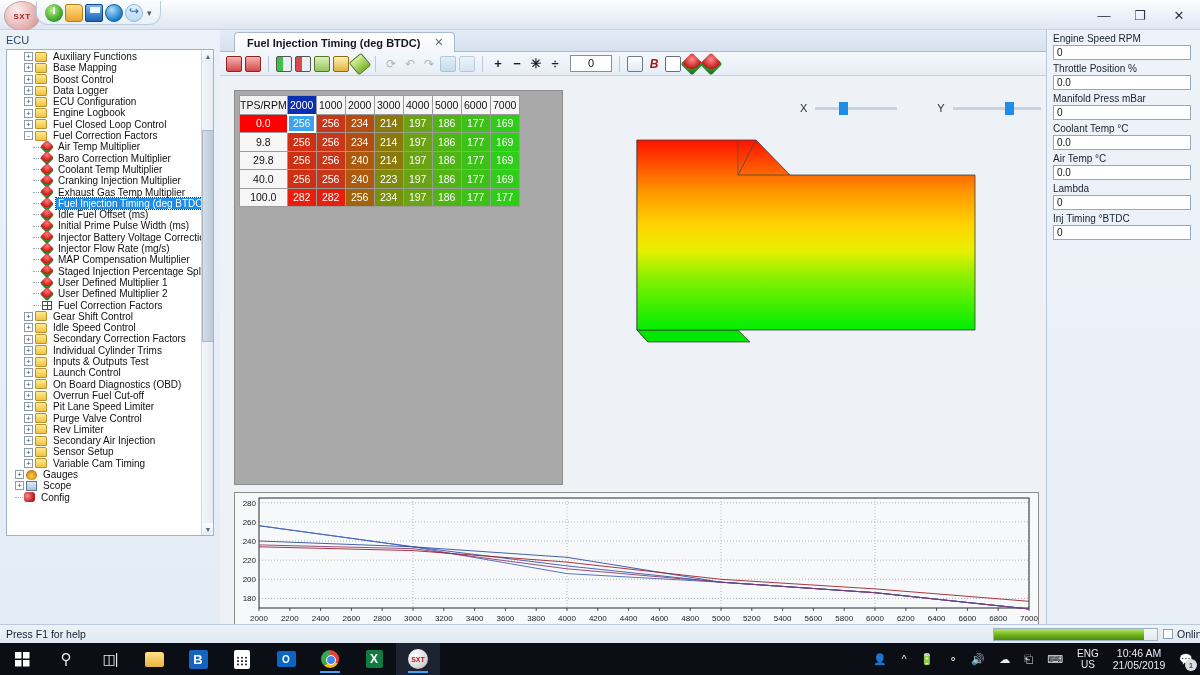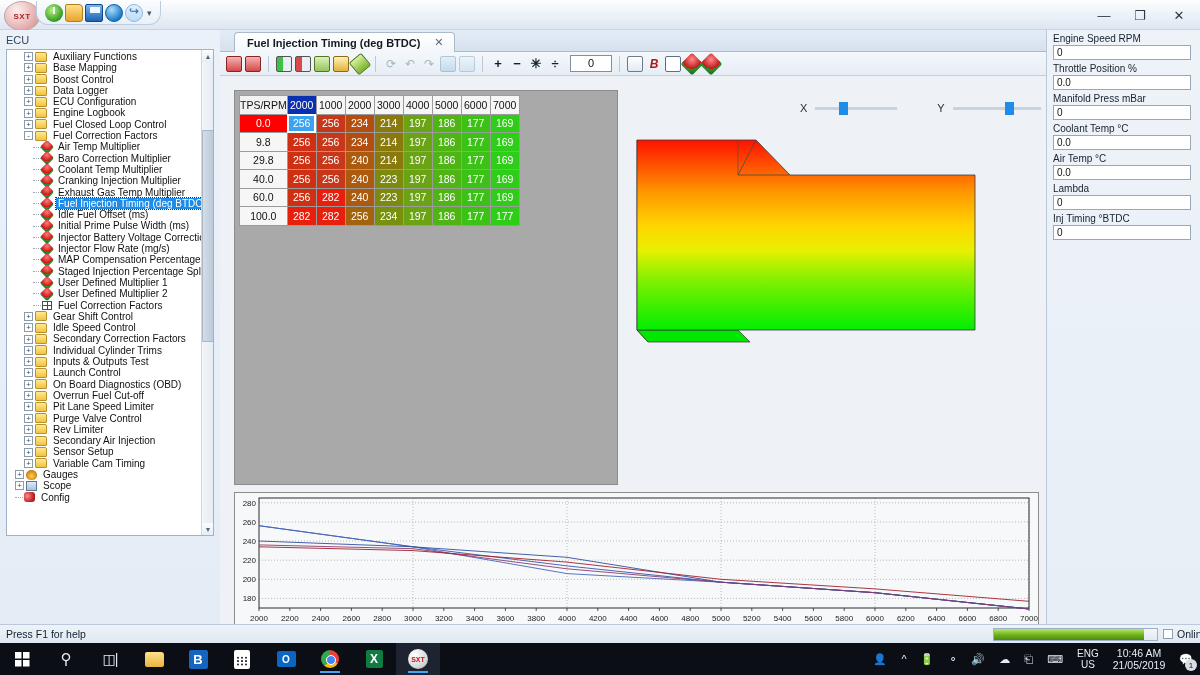--- a/index.html
+++ b/index.html
@@ -172,21 +172,21 @@
   .g-refresh,.g-undo,.g-redo{color:#4a5b6c;font-size:12px;display:flex;align-items:center;justify-content:center;}
   .g-copy{background:linear-gradient(#cfe8f7,#8fc1e2);border:1px solid #5c89ab;}
   .g-paste{background:linear-gradient(#e7f3fb,#b9d8ec);border:1px solid #6d97b6;}
   .g-chart{background:linear-gradient(#ffffff,#e2eaf2);border:1px solid #6b7b8b;}
   .g-bold{color:#b01616;font-weight:bold;font-style:italic;font-size:12px;display:flex;align-items:center;justify-content:center;}
   .g-blank{background:#fff;border:1px solid #5f6f7f;}
   .g-gem{background:radial-gradient(circle at 30% 30%,#ff8a8a,#c01818 58%,#2f8f2f 59%,#1d6b1d);transform:rotate(45deg);border-radius:2px;}
 
   
   .mapwrap {
-    position:absolute; left:14px; top:60px; width:384px; height:395px;
+    position:absolute; left:14px; top:60px; width:329px; height:395px;
     background:#a9a9a9; border:1px solid #8c8c8c;
   }
   table.maptable { border-collapse:collapse; margin:4px 0 0 4px; }
   table.maptable td, table.maptable th {
     width:29px; height:18.5px; text-align:center; font-size:10.5px;
     border:1px solid #9b9b9b; padding:0; font-weight:normal;
   }
   th.corner { width:46px; background:#f2f2f2; color:#111; border:1px solid #9b9b9b; }
   th.colh { background:#f6f6f6; color:#111; }
   th.colh.sel { background:#0a2fb0; color:#fff; }
@@ -424,21 +424,21 @@
           <div class="trow">
             <span class="sp" style="width:22px"></span>
             <span class="tick"></span>
             <span class="gem"></span>
             <span class="lbl">Injector Flow Rate (mg/s)</span>
           </div>
           <div class="trow">
             <span class="sp" style="width:22px"></span>
             <span class="tick"></span>
             <span class="gem"></span>
-            <span class="lbl">MAP Compensation Percentage</span>
+            <span class="lbl">MAP Compensation Multiplier</span>
           </div>
           <div class="trow">
             <span class="sp" style="width:22px"></span>
             <span class="tick"></span>
             <span class="gem"></span>
             <span class="lbl">Staged Injection Percentage Split</span>
           </div>
           <div class="trow">
             <span class="sp" style="width:22px"></span>
             <span class="tick"></span>
@@ -650,31 +650,20 @@
               <td class="cell" style="background:#8a7a0d">214</td>
               <td class="cell" style="background:#6aa314">197</td>
               <td class="cell" style="background:#4fb515">186</td>
               <td class="cell" style="background:#3cc216">177</td>
               <td class="cell" style="background:#2ecd17">169</td>
             </tr>
             <tr>
               <td class="rowh">40.0</td>
               <td class="cell" style="background:#cf3014">256</td>
               <td class="cell" style="background:#c7381a">256</td>
-              <td class="cell" style="background:#ab5a0e">240</td>
-              <td class="cell" style="background:#7e8a0d">223</td>
-              <td class="cell" style="background:#6aa314">197</td>
-              <td class="cell" style="background:#4fb515">186</td>
-              <td class="cell" style="background:#3cc216">177</td>
-              <td class="cell" style="background:#2ecd17">169</td>
-            </tr>
-            <tr>
-              <td class="rowh">60.0</td>
-              <td class="cell" style="background:#cf3014">256</td>
-              <td class="cell" style="background:#e81f0c">282</td>
               <td class="cell" style="background:#ab5a0e">240</td>
               <td class="cell" style="background:#7e8a0d">223</td>
               <td class="cell" style="background:#6aa314">197</td>
               <td class="cell" style="background:#4fb515">186</td>
               <td class="cell" style="background:#3cc216">177</td>
               <td class="cell" style="background:#2ecd17">169</td>
             </tr>
             <tr>
               <td class="rowh">100.0</td>
               <td class="cell" style="background:#e81f0c">282</td>

